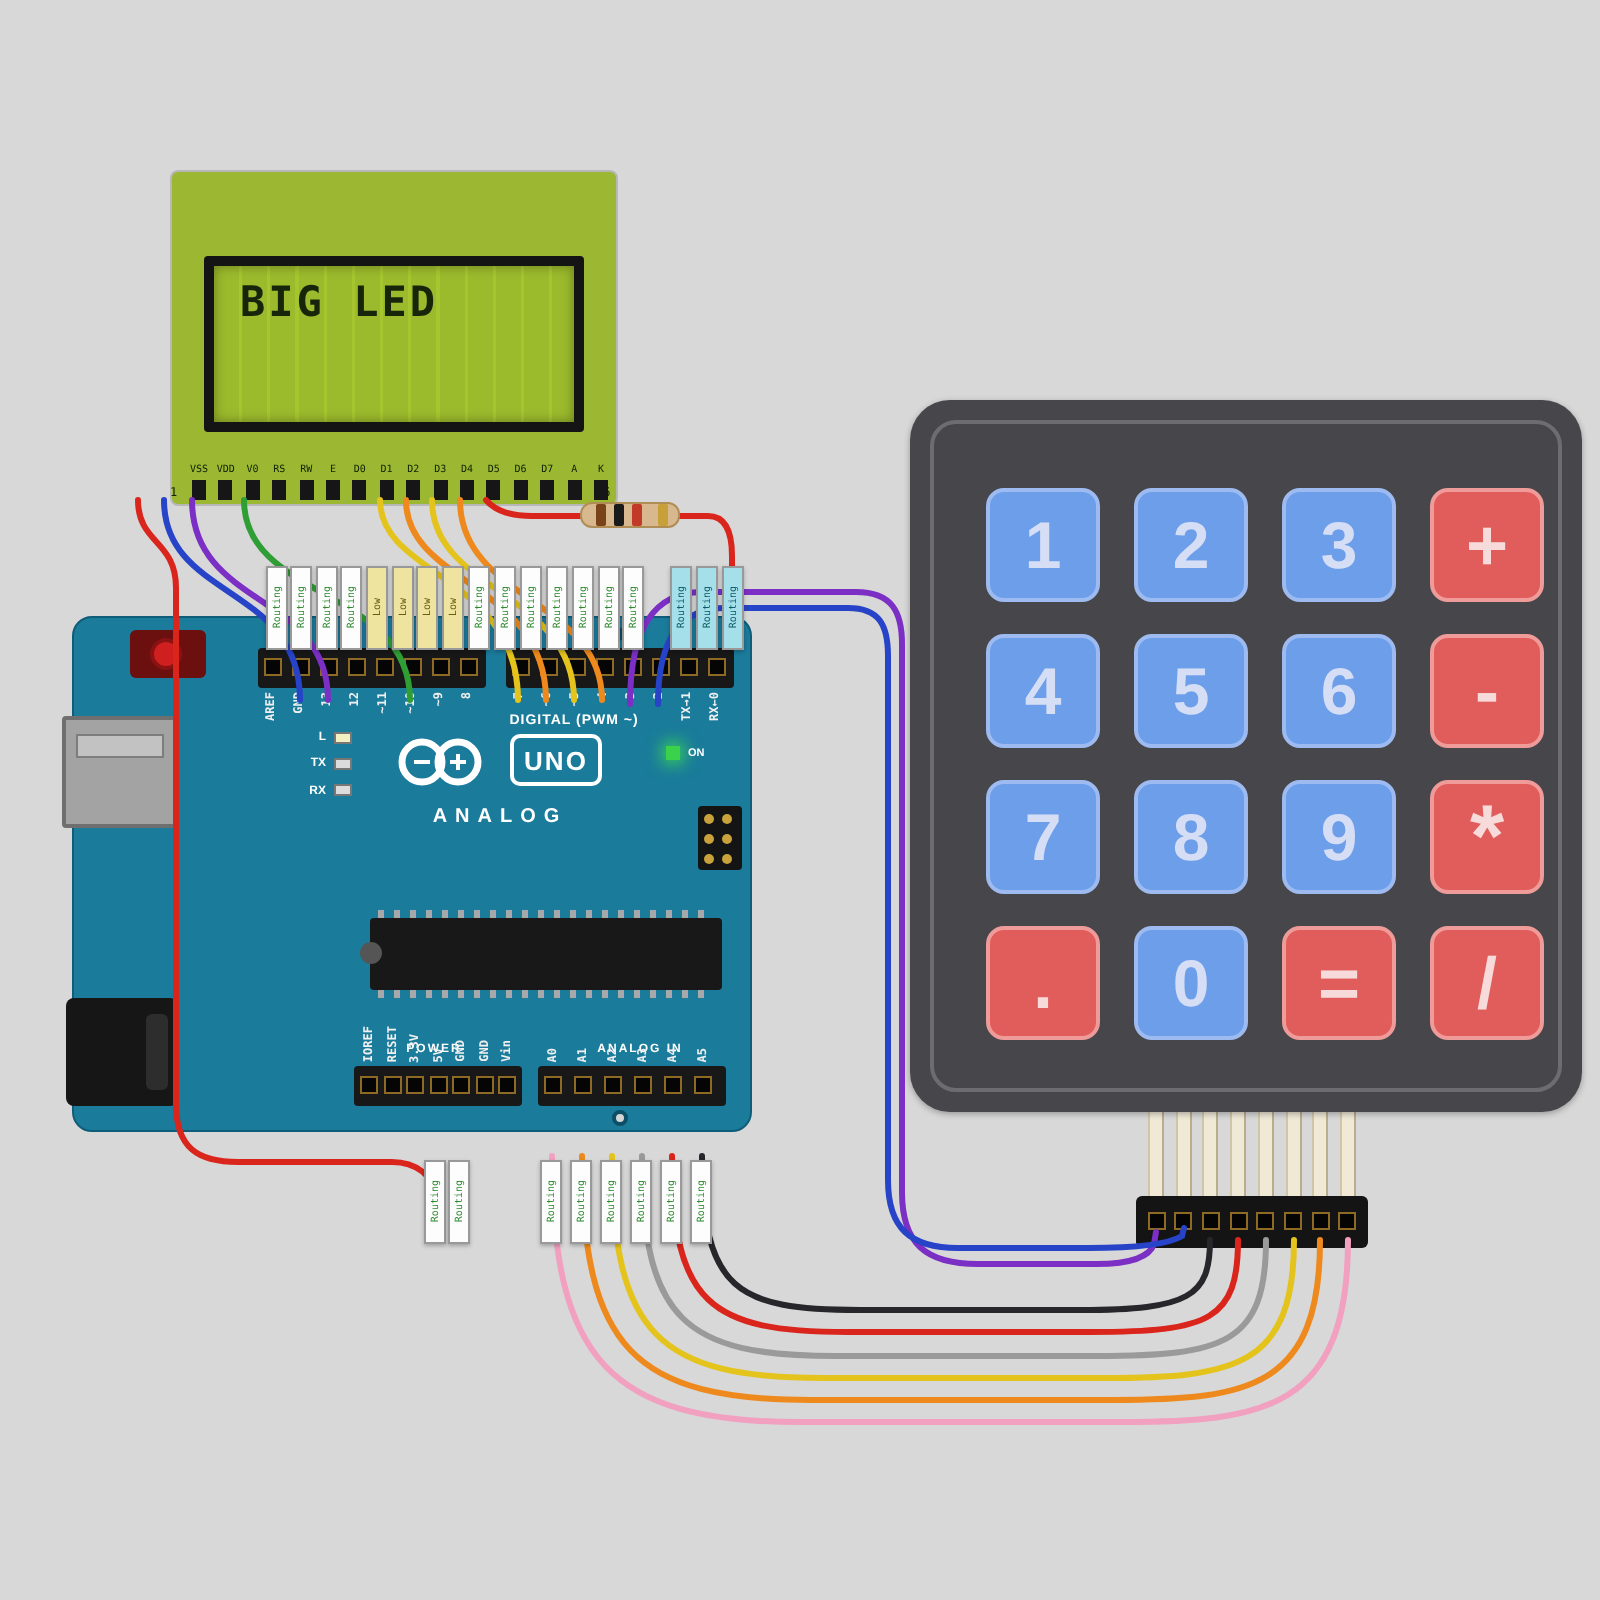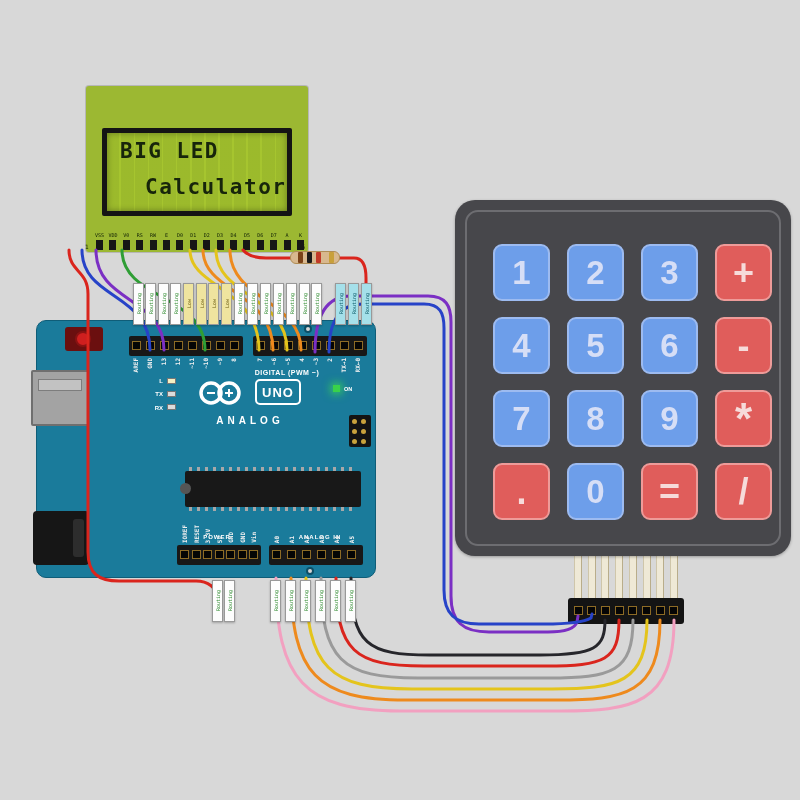--- a/index.html
+++ b/index.html
@@ -10,21 +10,21 @@
   #lcd .bezel{position:absolute;left:16px;top:42px;width:190px;height:88px;background:#141414;border-radius:2px;}
   #lcd .screen{position:absolute;left:5px;top:5px;right:5px;bottom:5px;box-shadow:inset 0 0 6px rgba(0,0,0,.35);
     background-image:repeating-linear-gradient(90deg,rgba(20,40,0,.07) 0 12.5px,rgba(0,0,0,0) 12.5px 14.1px);}
   .lcd-line{position:absolute;font:bold 21px "DejaVu Sans Mono",monospace;letter-spacing:1.5px;color:#17250b;white-space:pre;}
   .lcd-line1{left:13px;top:6px;} .lcd-line2{left:38px;top:42px;}
   .lcd-pin-label{position:absolute;top:146px;width:14px;text-align:center;font:5px "DejaVu Sans Mono",monospace;color:#102005;}
   .lcd-pin{position:absolute;top:154px;width:7px;height:10px;background:#161616;}
   .lcd-pinnum{position:absolute;top:157px;font:6px "DejaVu Sans Mono",monospace;color:#102005;}
 
   
-  #arduino{position:absolute;left:36px;top:320px;width:338px;height:256px;border-radius:10px;border:1px solid #0f5d78;z-index:1;box-sizing:content-box;}
+  #arduino{position:absolute;left:36px;top:308px;width:338px;height:256px;border-radius:10px;border:1px solid #0f5d78;z-index:1;box-sizing:content-box;}
   .hdr{position:absolute;height:20px;background:#181818;border-radius:2px;}
   .hole{position:absolute;top:5px;width:9px;height:9px;background:#050505;border:1px solid #8d6b25;box-sizing:border-box;}
   .vlab{position:absolute;writing-mode:vertical-rl;transform:rotate(180deg);font:bold 6px "DejaVu Sans Mono",monospace;color:#f0f0f0;}
   .silk{position:absolute;color:#fff;font-weight:bold;text-align:center;}
   #silk-digital{left:204px;top:48px;width:92px;font-size:7px;letter-spacing:.5px;}
   #silk-power{left:150px;top:213px;width:60px;font-size:6px;letter-spacing:1px;}
   #silk-analog{left:240px;top:213px;width:86px;font-size:6px;letter-spacing:1px;}
   #reset-btn{position:absolute;left:28px;top:6px;width:38px;height:24px;background:#6b0f0f;border-radius:3px;}
   #reset-btn .cap{position:absolute;left:10px;top:4px;width:16px;height:16px;border-radius:50%;background:#cf1f1f;border:2px solid #8a1212;box-sizing:border-box;}
   #usb{position:absolute;left:-6px;top:49px;width:58px;height:56px;background:#a3a3a3;border:2px solid #6f6f6f;border-radius:2px;box-sizing:border-box;}
@@ -71,21 +71,20 @@
 </style>
 </head>
 <body>
 
 <div id="stage">
 
   <div id="lcd" style="background: rgb(156, 184, 50);">
     <div class="bezel">
       <div class="screen" style="background-color: rgb(166, 197, 47);">
         <div class="lcd-line lcd-line1">BIG LED</div>
-        <div class="lcd-line lcd-line2">Calculator</div>
       </div>
     </div>
     <div class="lcd-pinnum" style="left:-1px;">1</div>
     <div class="lcd-pinnum" style="left:212px;">16</div>
   <div class="lcd-pin-label" style="left: 6.5px;">VSS</div>
       <div class="lcd-pin" style="left: 10px;"></div>
       <div class="lcd-pin-label" style="left: 19.9px;">VDD</div>
       <div class="lcd-pin" style="left: 23.4px;"></div>
       <div class="lcd-pin-label" style="left: 33.3px;">V0</div>
       <div class="lcd-pin" style="left: 36.8px;"></div>

